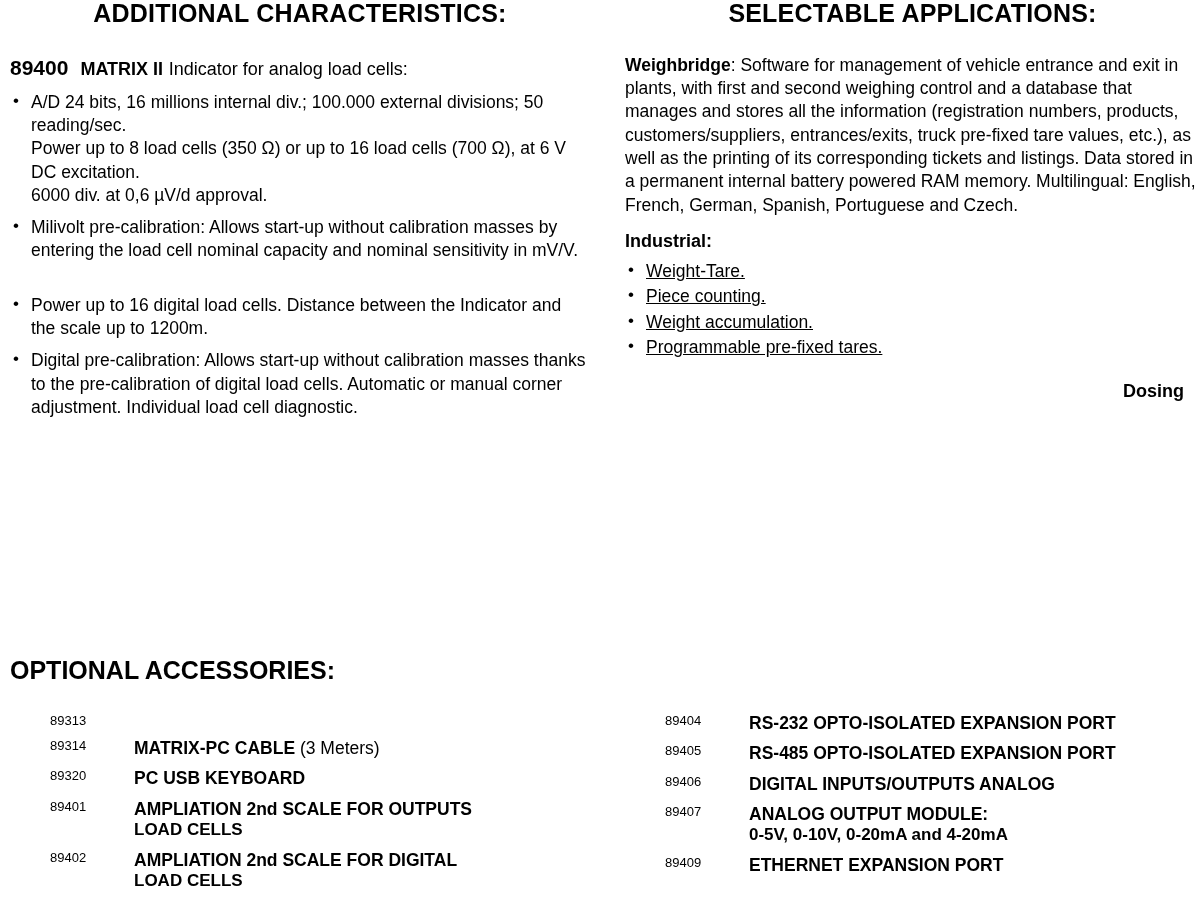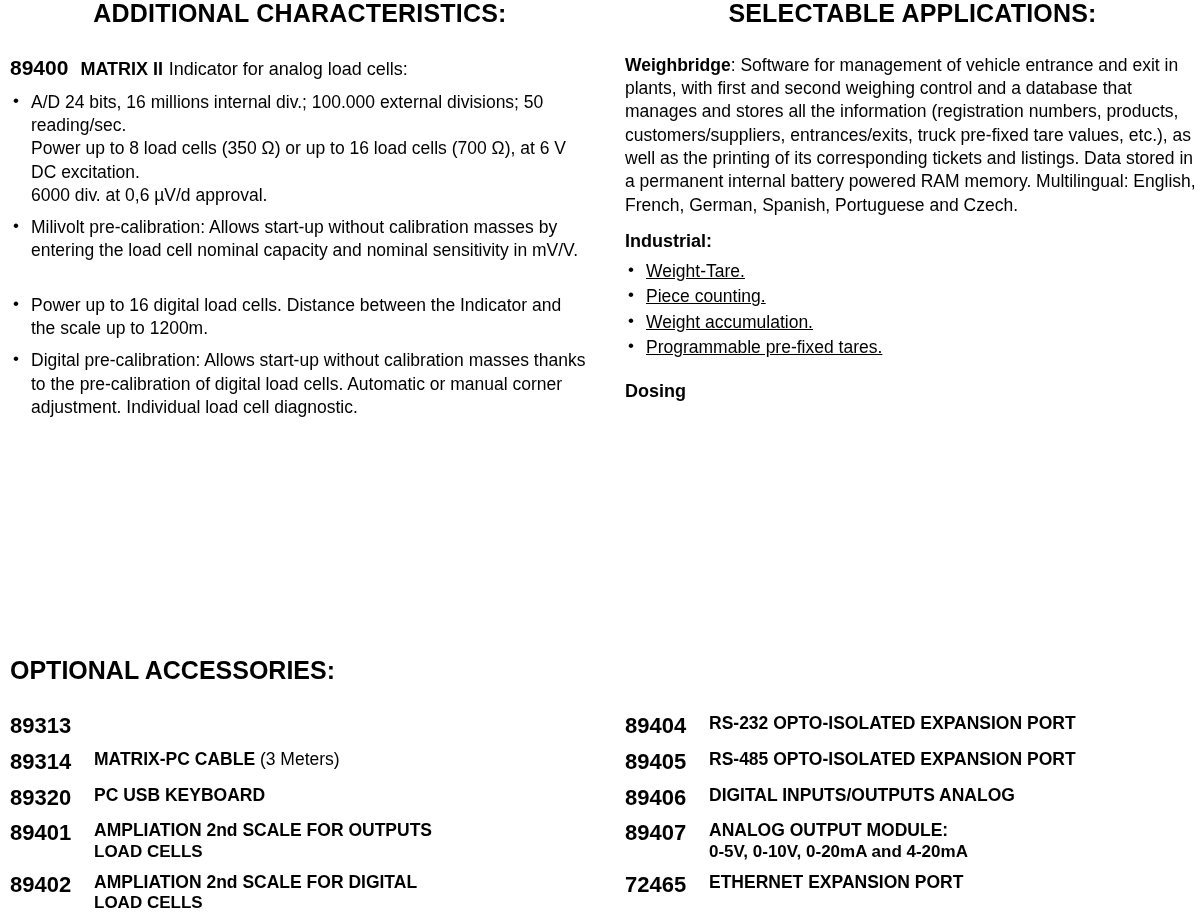--- a/index.html
+++ b/index.html
@@ -97,20 +97,21 @@
   }
   .sub-head {
     font-size: 18px;
     font-weight: bold;
     margin: 0 0 8px 0;
   }
   .dosing {
     font-size: 18px;
     font-weight: bold;
     margin: 22px 16px 0 0;
+    text-align: right;
   }
   .accessories {
     position: absolute;
     left: 10px;
     top: 652px;
     width: 1190px;
   }
   .acc-title {
     font-size: 25px;
     font-weight: bold;
@@ -130,24 +131,25 @@
     left: 615px;
     top: 0;
     width: 585px;
   }
   .acc-row {
     display: flex;
     margin-bottom: 9px;
     line-height: 1.22;
   }
   .acc-code {
-    font-size: 22px;
-    font-weight: bold;
+    font-size: 13px;
+    font-weight: normal;
     width: 84px;
     flex: 0 0 84px;
+    margin-left: 40px;
   }
   .acc-desc {
     font-size: 17.5px;
     font-weight: bold;
   }
   .acc-desc .light {
     font-weight: normal;
   }
   .acc-sub {
     font-size: 17px;
@@ -238,21 +240,21 @@
         </div>
         <div class="acc-row">
           <div class="acc-code">89406</div>
           <div class="acc-desc"><span>DIGITAL INPUTS/OUTPUTS ANALOG</span><span class="light"></span></div>
         </div>
         <div class="acc-row">
           <div class="acc-code">89407</div>
           <div class="acc-desc"><span>ANALOG OUTPUT MODULE:</span><span class="light"></span><span class="acc-sub">0-5V, 0-10V, 0-20mA and 4-20mA</span></div>
         </div>
         <div class="acc-row">
-          <div class="acc-code">72465</div>
+          <div class="acc-code">89409</div>
           <div class="acc-desc"><span>ETHERNET EXPANSION PORT</span><span class="light"></span></div>
         </div>
       </div>
 
     </div>
   </div>
 
 </div>
 
 </body></html>

